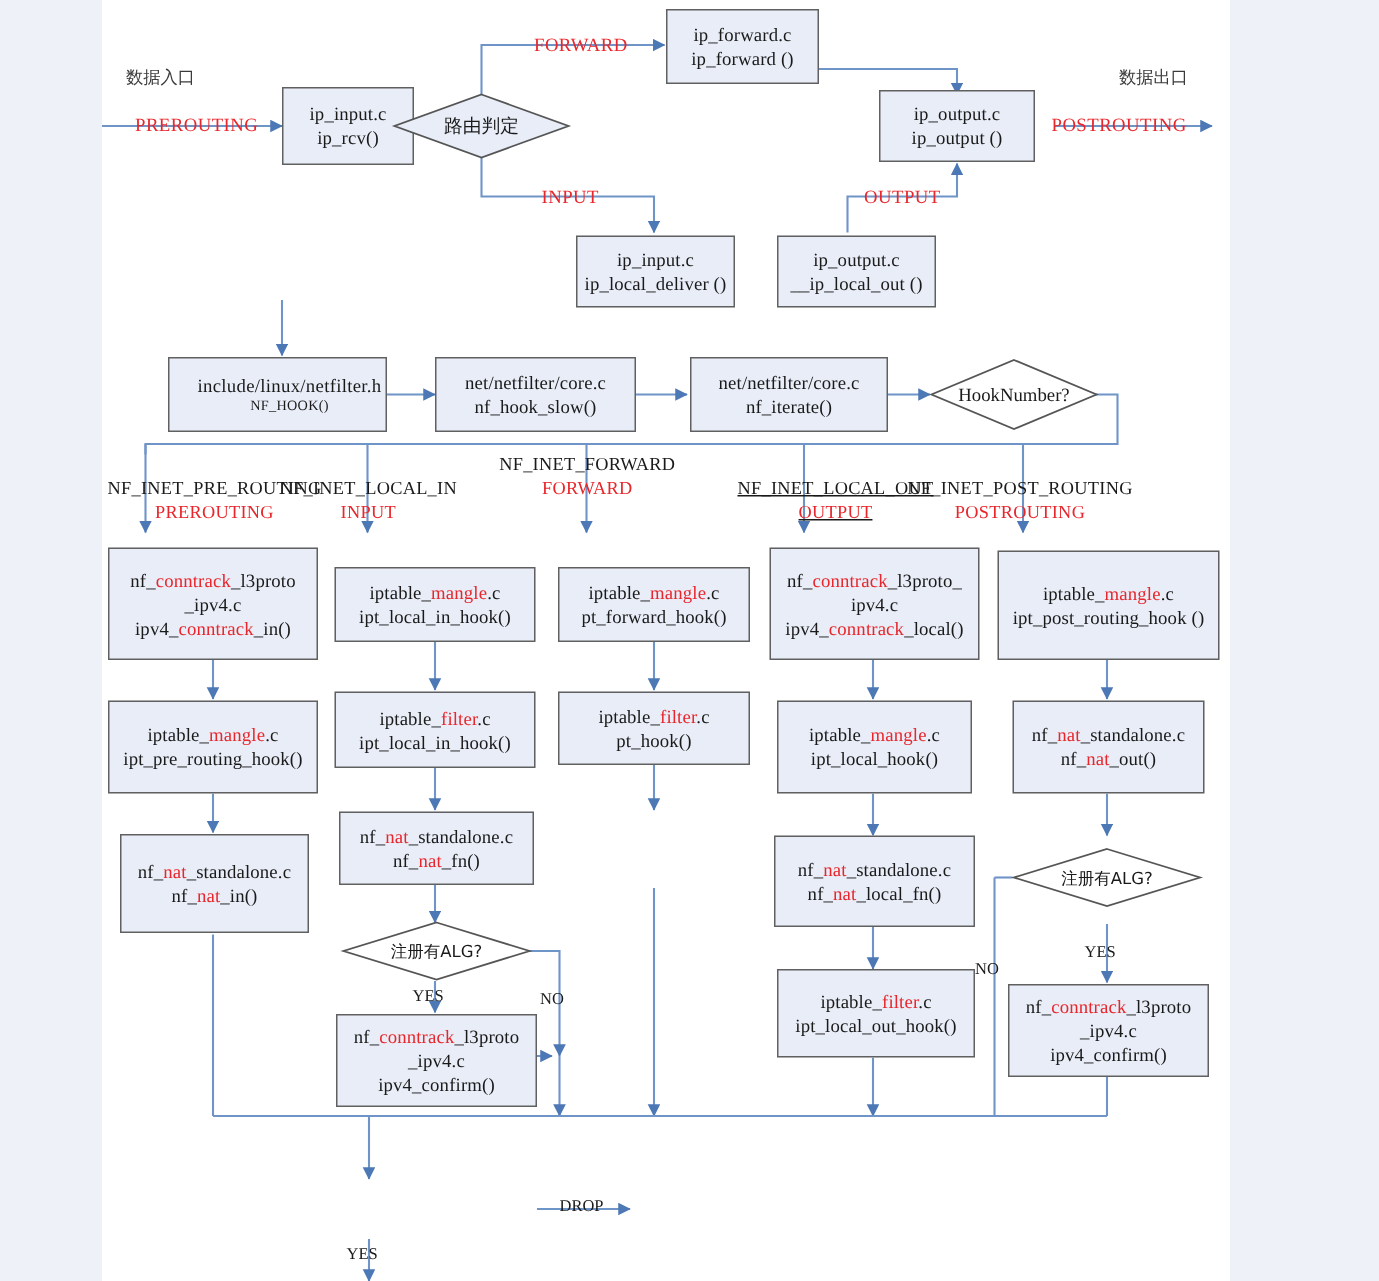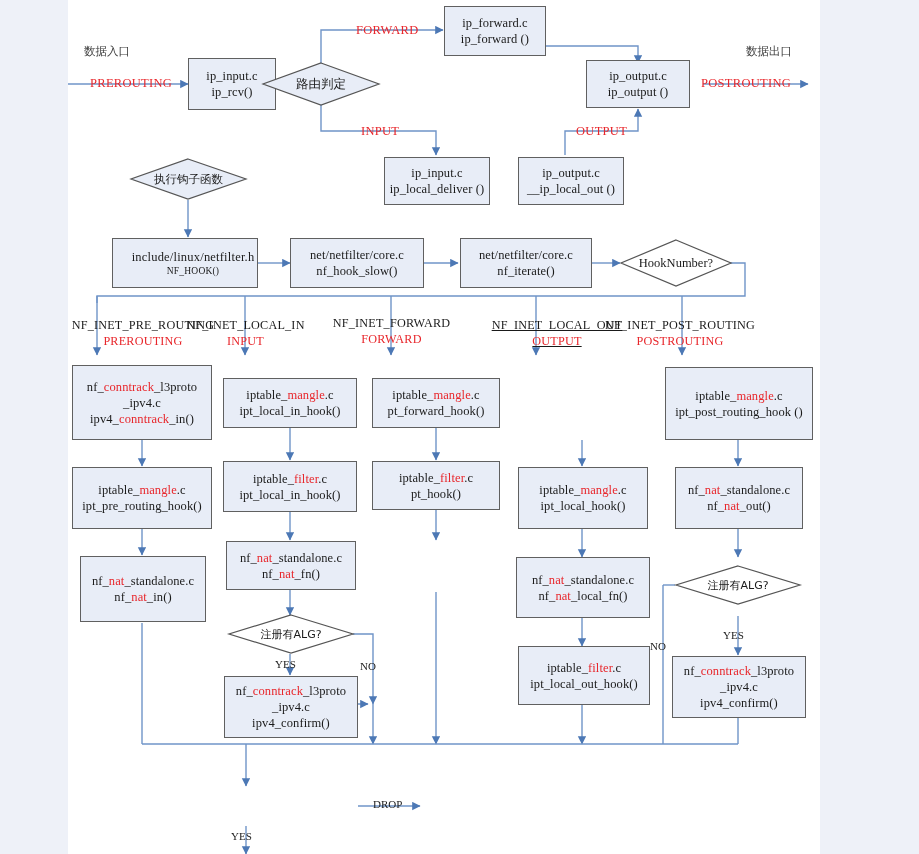--- a/index.html
+++ b/index.html
@@ -192,26 +192,20 @@
     <div class="box" style="left:316px; top:157px; width:106px; height:48px;">
       <span class="ln">ip_input.c</span>
       <span class="ln">ip_local_deliver ()</span>
     </div>
 
     <div class="box" style="left:450px; top:157px; width:106px; height:48px;">
       <span class="ln">ip_output.c</span>
       <span class="ln">__ip_local_out ()</span>
     </div>
 
-    <div class="diamond" style="left:62px; top:158px; width:117px; height:42px;">
-      <svg width="117" height="42">
-        <polygon points="58,1 116,21 58,41 1,21" fill="#e8edf7" stroke="#555" stroke-width="1.2"></polygon>
-      </svg>
-      <span class="dlabel" style="font-family:'DejaVu Sans',sans-serif; font-size:11.5px;">执行钩子函数</span>
-    </div>
 
     <div class="box small" style="left:44px; top:238px; width:146px; height:50px;">
       <span class="ln" style="font-size:12.5px;">include/linux/netfilter.h</span>
       <span class="ln">NF_HOOK()</span>
     </div>
 
     <div class="box" style="left:222px; top:238px; width:134px; height:50px;">
       <span class="ln">net/netfilter/core.c</span>
       <span class="ln">nf_hook_slow()</span>
     </div>
@@ -229,21 +223,21 @@
     </div>
 
     <div class="hdr" style="left:-10px; top:318px; width:170px;">
       <span>NF_INET_PRE_ROUTING</span>
       <span class="sub">PREROUTING</span>
     </div>
     <div class="hdr" style="left:100px; top:318px; width:155px;">
       <span>NF_INET_LOCAL_IN</span>
       <span class="sub">INPUT</span>
     </div>
-    <div class="hdr" style="left:246px; top:316px; width:155px;">
+    <div class="hdr" style="left:246px; top:302px; width:155px;">
       <span>NF_INET_FORWARD</span>
       <span class="sub">FORWARD</span>
     </div>
     <div class="hdr" style="left:410px; top:318px; width:158px;text-decoration:underline;">
       <span>NF_INET_LOCAL_OUT</span>
       <span class="sub">OUTPUT</span>
     </div>
     <div class="hdr" style="left:520px; top:318px; width:184px;">
       <span>NF_INET_POST_ROUTING</span>
       <span class="sub">POSTROUTING</span>
@@ -291,20 +285,25 @@
 
     <div class="box" style="left:304px; top:378px; width:128px; height:50px;">
       <span class="ln">iptable_<span class="red">mangle</span>.c</span>
       <span class="ln">pt_forward_hook()</span>
     </div>
     <div class="box" style="left:304px; top:461px; width:128px; height:49px;">
       <span class="ln">iptable_<span class="red">filter</span>.c</span>
       <span class="ln">pt_hook()</span>
     </div>
 
+    <div class="box" style="left:445px; top:365px; width:140px; height:75px;">
+      <span class="ln">nf_<span class="red">conntrack</span>_l3proto_</span>
+      <span class="ln">ipv4.c</span>
+      <span class="ln">ipv4_<span class="red">conntrack</span>_local()</span>
+    </div>
     <div class="box" style="left:450px; top:467px; width:130px; height:62px;">
       <span class="ln">iptable_<span class="red">mangle</span>.c</span>
       <span class="ln">ipt_local_hook()</span>
     </div>
     <div class="box" style="left:448px; top:557px; width:134px; height:61px;">
       <span class="ln">nf_<span class="red">nat</span>_standalone.c</span>
       <span class="ln">nf_<span class="red">nat</span>_local_fn()</span>
     </div>
     <div class="box" style="left:450px; top:646px; width:132px; height:59px;">
       <span class="ln">iptable_<span class="red">filter</span>.c</span>

